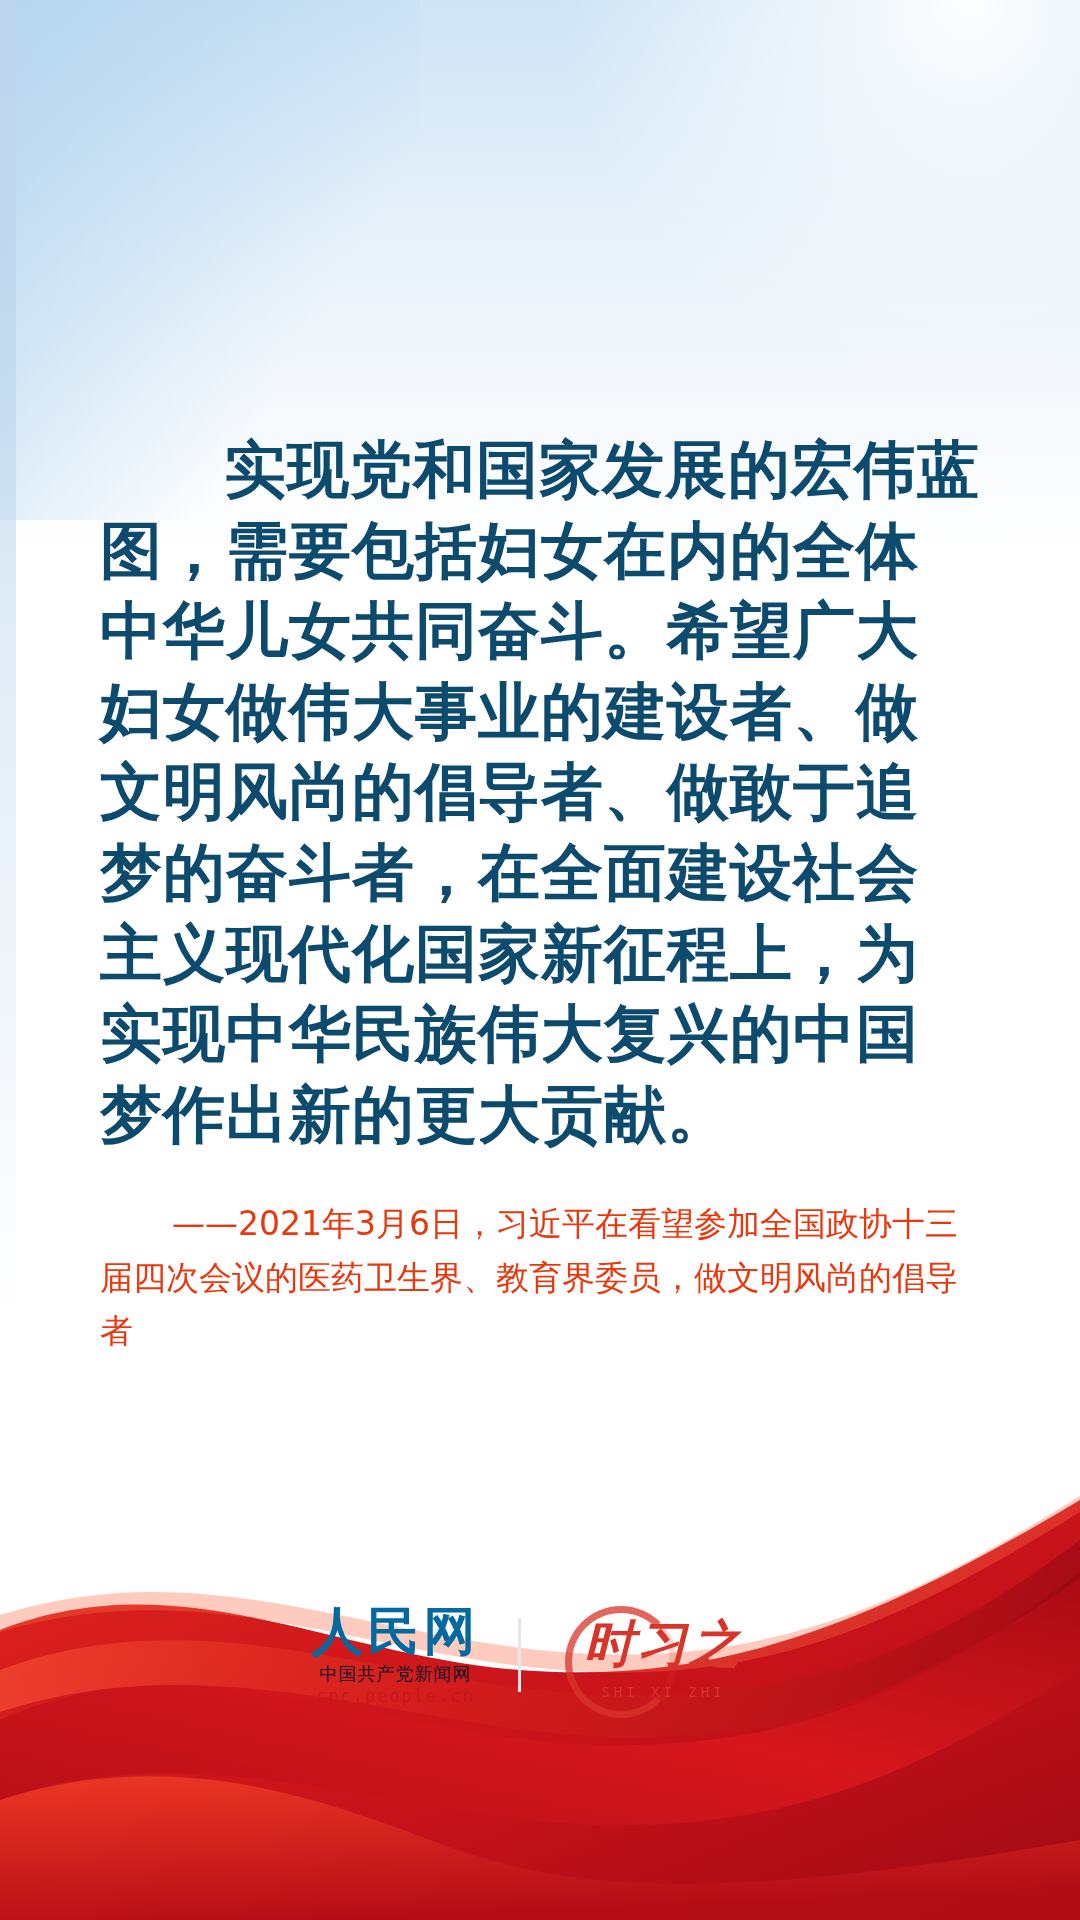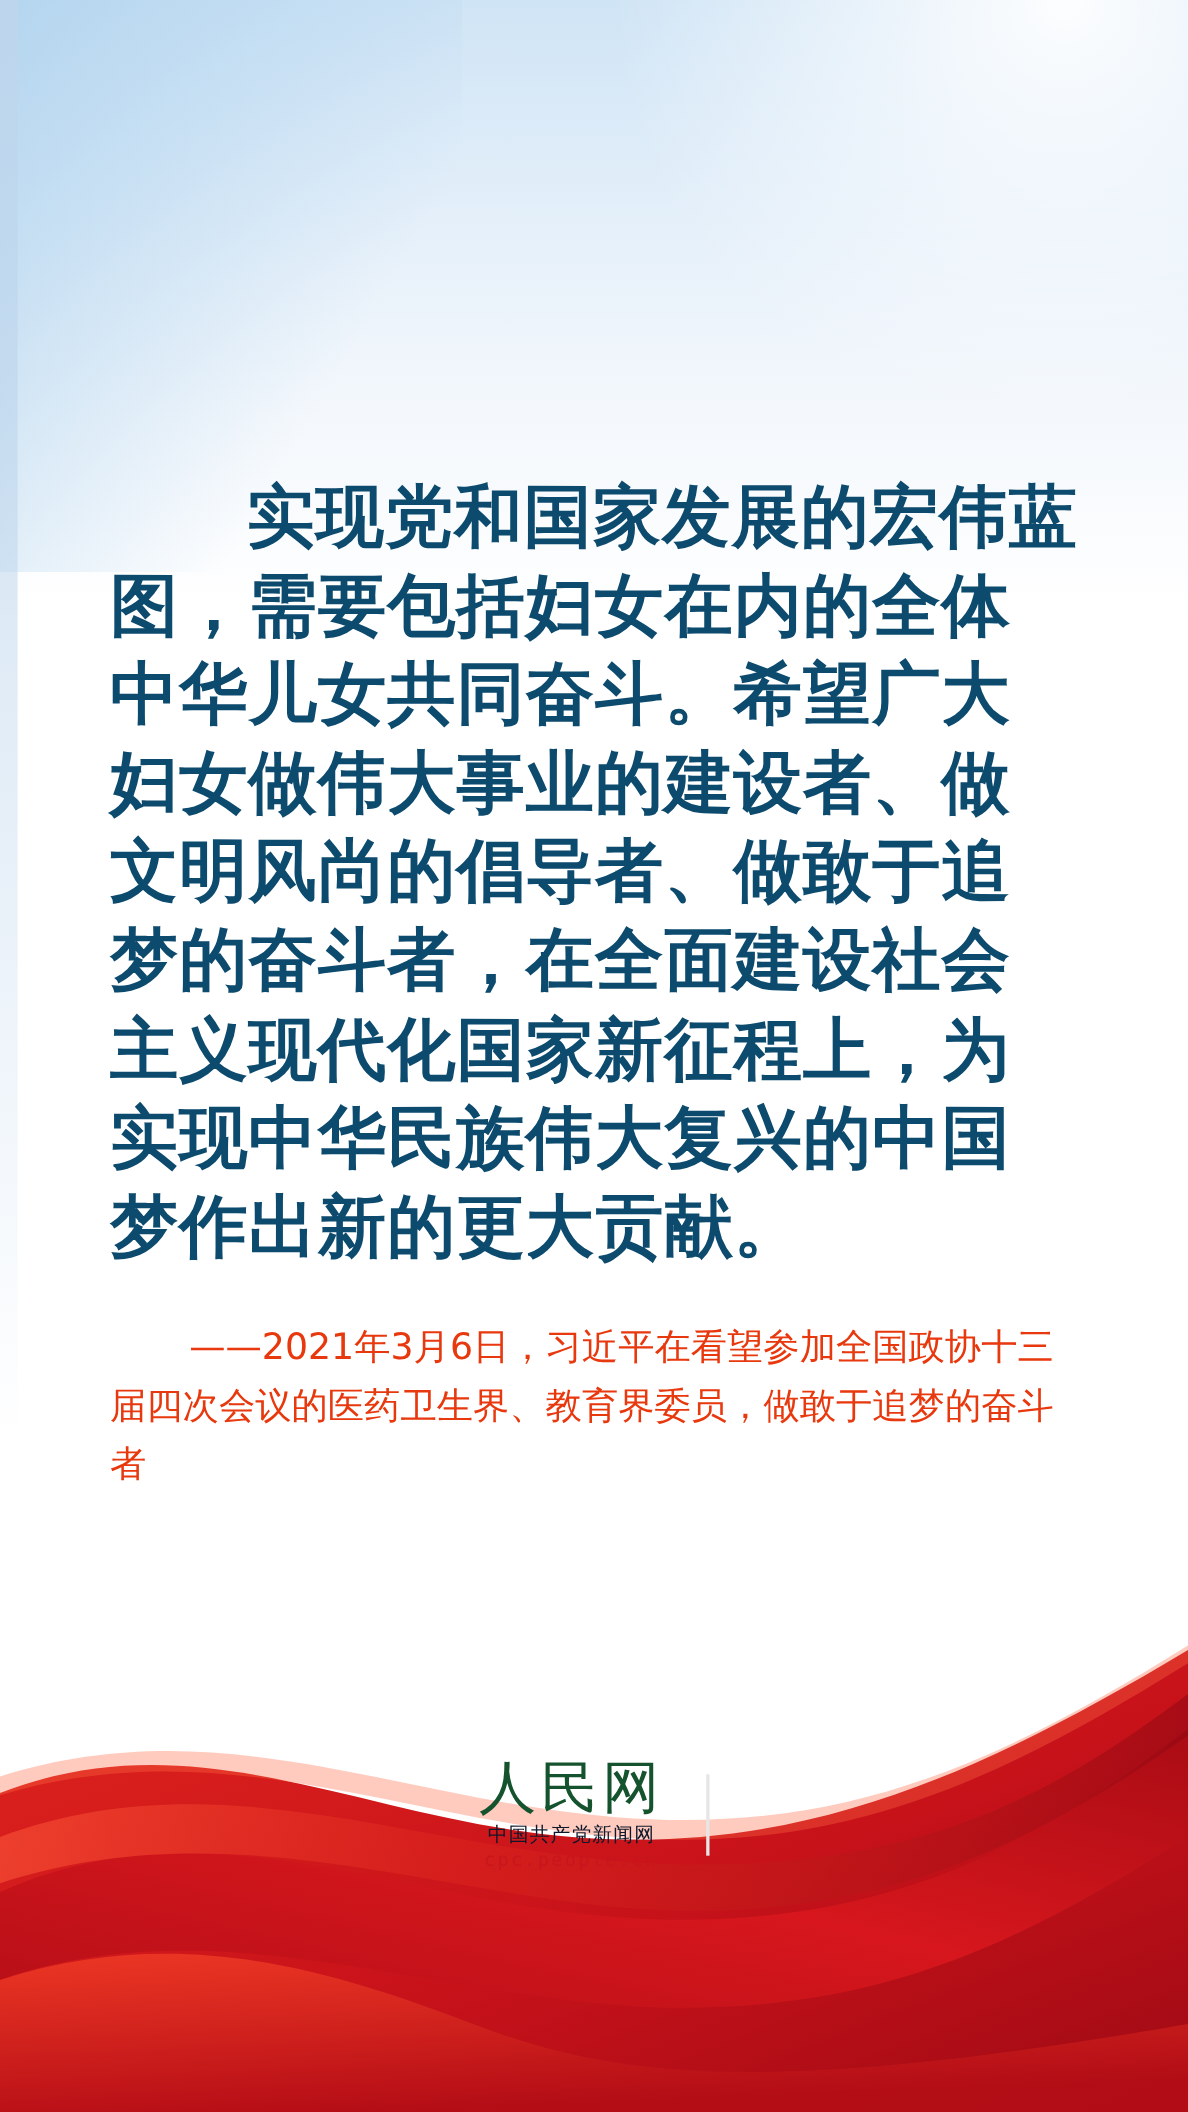--- a/index.html
+++ b/index.html
@@ -93,22 +93,22 @@
   }
   .logo-people {
     display: flex;
     flex-direction: column;
     align-items: center;
     line-height: 1;
   }
   .logo-people .cn {
     font-family: "DejaVu Serif", "Liberation Serif", serif;
     font-size: 52px;
-    font-weight: 400;
-    color: #14532d;
+    font-weight: 700;
+    color: #0369a1;
     letter-spacing: 4px;
   }
   .logo-people .sub {
     margin-top: 8px;
     font-size: 18px;
     color: #0f172a;
     letter-spacing: 1px;
     font-family: "DejaVu Sans", "Liberation Sans", sans-serif;
     text-align: center;
   }
@@ -178,21 +178,21 @@
 
 <div class="poster">
 
   <div class="sky"></div>
   <div class="sky-left"></div>
   <div class="sky-right"></div>
   <div class="left-band"></div>
 
   <div class="quote-wrap">
     <div class="quote">实现党和国家发展的宏伟蓝图，需要包括妇女在内的全体中华儿女共同奋斗。希望广大妇女做伟大事业的建设者、做文明风尚的倡导者、做敢于追梦的奋斗者，在全面建设社会主义现代化国家新征程上，为实现中华民族伟大复兴的中国梦作出新的更大贡献。</div>
-    <div class="attribution">——2021年3月6日，习近平在看望参加全国政协十三届四次会议的医药卫生界、教育界委员，做敢于追梦的奋斗者</div>
+    <div class="attribution">——2021年3月6日，习近平在看望参加全国政协十三届四次会议的医药卫生界、教育界委员，做文明风尚的倡导者</div>
   </div>
 
   <div class="ribbons">
     <svg width="1080" height="720" viewBox="0 0 1080 720" xmlns="http://www.w3.org/2000/svg" aria-hidden="true">
       <defs>
         <linearGradient id="r1" x1="0" y1="0" x2="1" y2="1">
           <stop offset="0%" stop-color="#e0251e"></stop>
           <stop offset="55%" stop-color="#c8121a"></stop>
           <stop offset="100%" stop-color="#9e0a14"></stop>
         </linearGradient>
@@ -224,15 +224,20 @@
     </svg>
   </div>
 
   <div class="logos">
     <div class="logo-people">
       <div class="cn">人民网</div>
       <div class="sub">中国共产党新闻网</div>
       <div class="url">cpc.people.cn</div>
     </div>
     <div class="divider-dot"></div>
+    <div class="logo-shixi">
+      <span class="ring"></span>
+      <div class="txt">时习之</div>
+      <div class="pin">SHI XI ZHI</div>
+    </div>
   </div>
 
 </div>
 
 </body></html>

